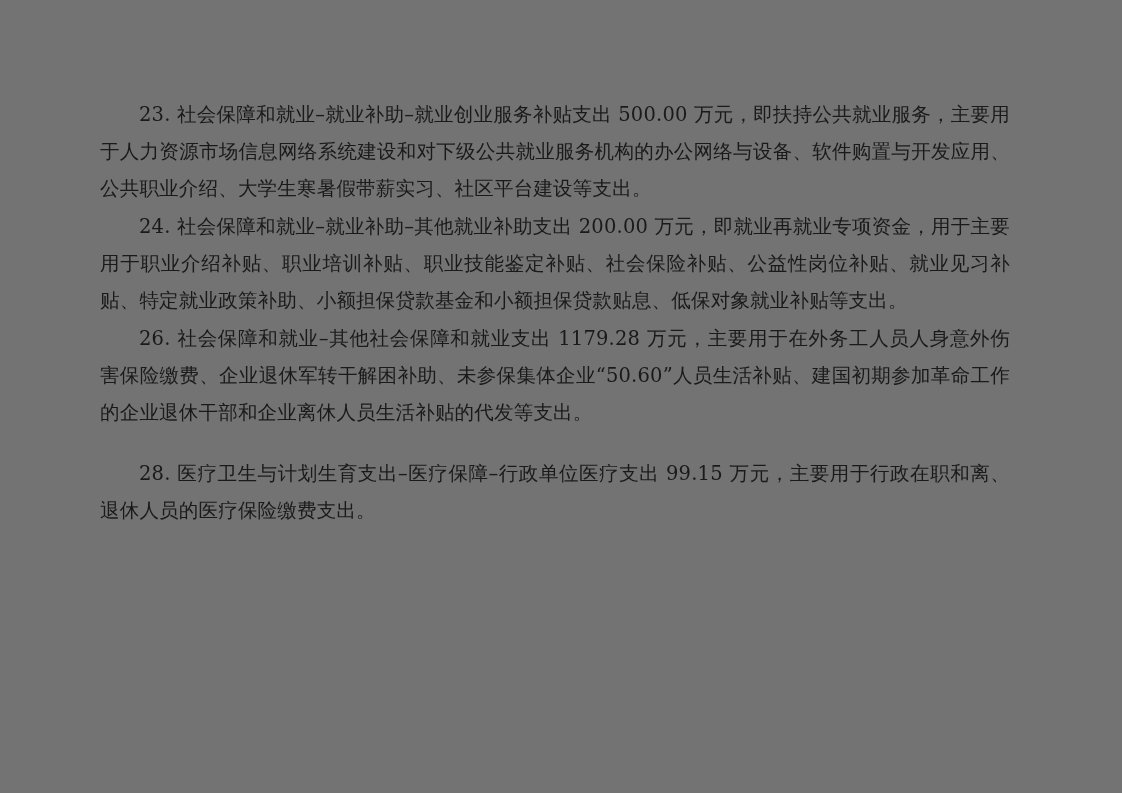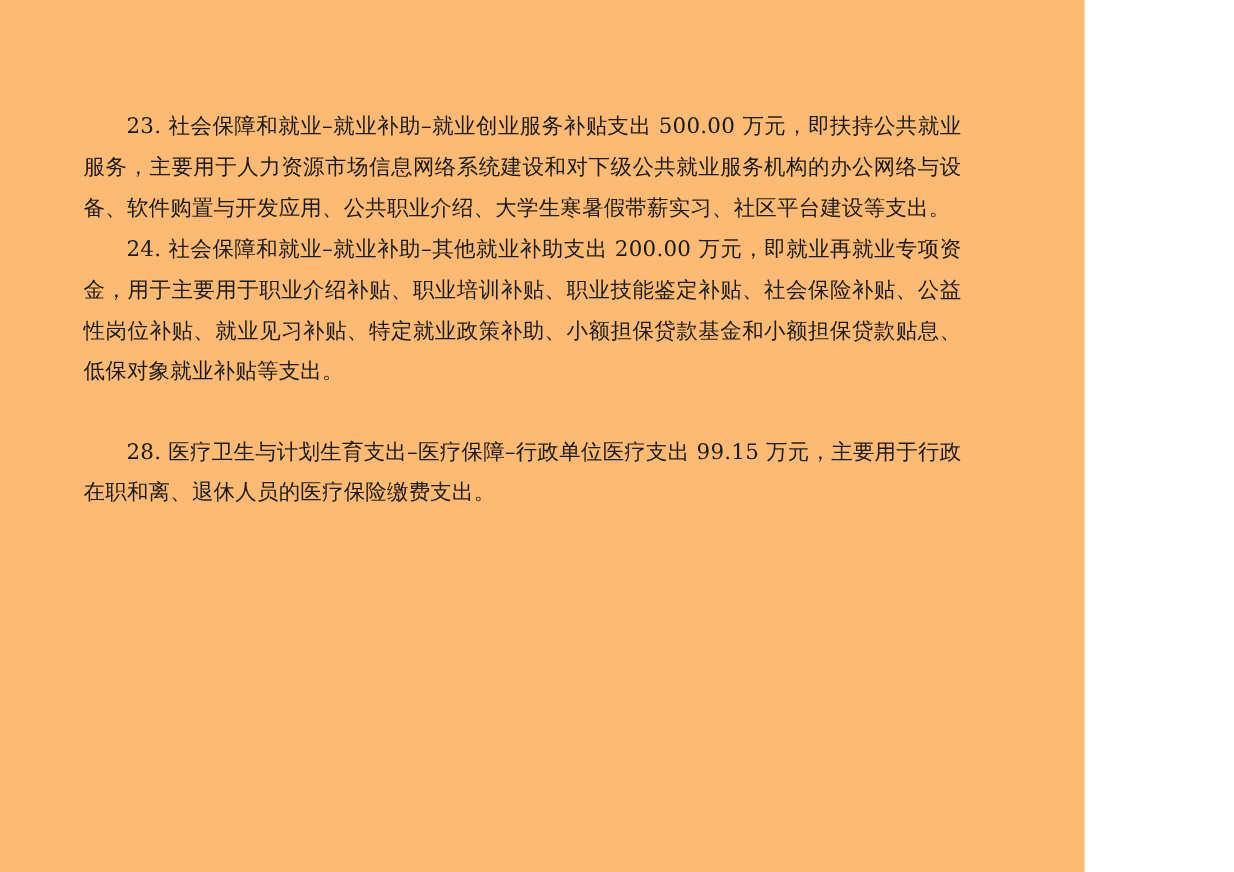--- a/index.html
+++ b/index.html
@@ -9,44 +9,45 @@
   }
   body {
     width: 1122px;
     height: 793px;
     font-family: "DejaVu Serif", "Liberation Serif", serif;
     color: #1a1a1a;
     overflow: hidden;
   }
   .page {
     position: relative;
-    width: 986px;
+    width: 1122px;
     height: 793px;
-    background: #fdba74;
+    background: #737373;
     box-sizing: border-box;
-    padding: 96px 112px 40px 76px;
+    padding: 96px 112px 40px 100px;
   }
   .doc-body {
     font-size: 19.5px;
     line-height: 37px;
     text-align: justify;
     text-justify: inter-ideograph;
     letter-spacing: 0.2px;
   }
   .para {
     margin: 0 0 1px 0;
     text-indent: 2em;
     white-space: normal;
   }
   .para.spaced-before {
-    margin-top: 36px;
+    margin-top: 24px;
   }
 </style>
 </head>
 <body>
 
 <div class="page">
   <div class="doc-body">
     <p class="para">23. 社会保障和就业–就业补助–就业创业服务补贴支出 500.00 万元，即扶持公共就业服务，主要用于人力资源市场信息网络系统建设和对下级公共就业服务机构的办公网络与设备、软件购置与开发应用、公共职业介绍、大学生寒暑假带薪实习、社区平台建设等支出。</p>
     <p class="para">24. 社会保障和就业–就业补助–其他就业补助支出 200.00 万元，即就业再就业专项资金，用于主要用于职业介绍补贴、职业培训补贴、职业技能鉴定补贴、社会保险补贴、公益性岗位补贴、就业见习补贴、特定就业政策补助、小额担保贷款基金和小额担保贷款贴息、低保对象就业补贴等支出。</p>
+    <p class="para">26. 社会保障和就业–其他社会保障和就业支出 1179.28 万元，主要用于在外务工人员人身意外伤害保险缴费、企业退休军转干解困补助、未参保集体企业“50.60”人员生活补贴、建国初期参加革命工作的企业退休干部和企业离休人员生活补贴的代发等支出。</p>
     <p class="para spaced-before">28. 医疗卫生与计划生育支出–医疗保障–行政单位医疗支出 99.15 万元，主要用于行政在职和离、退休人员的医疗保险缴费支出。</p>
   </div>
 </div>
 
 </body></html>

